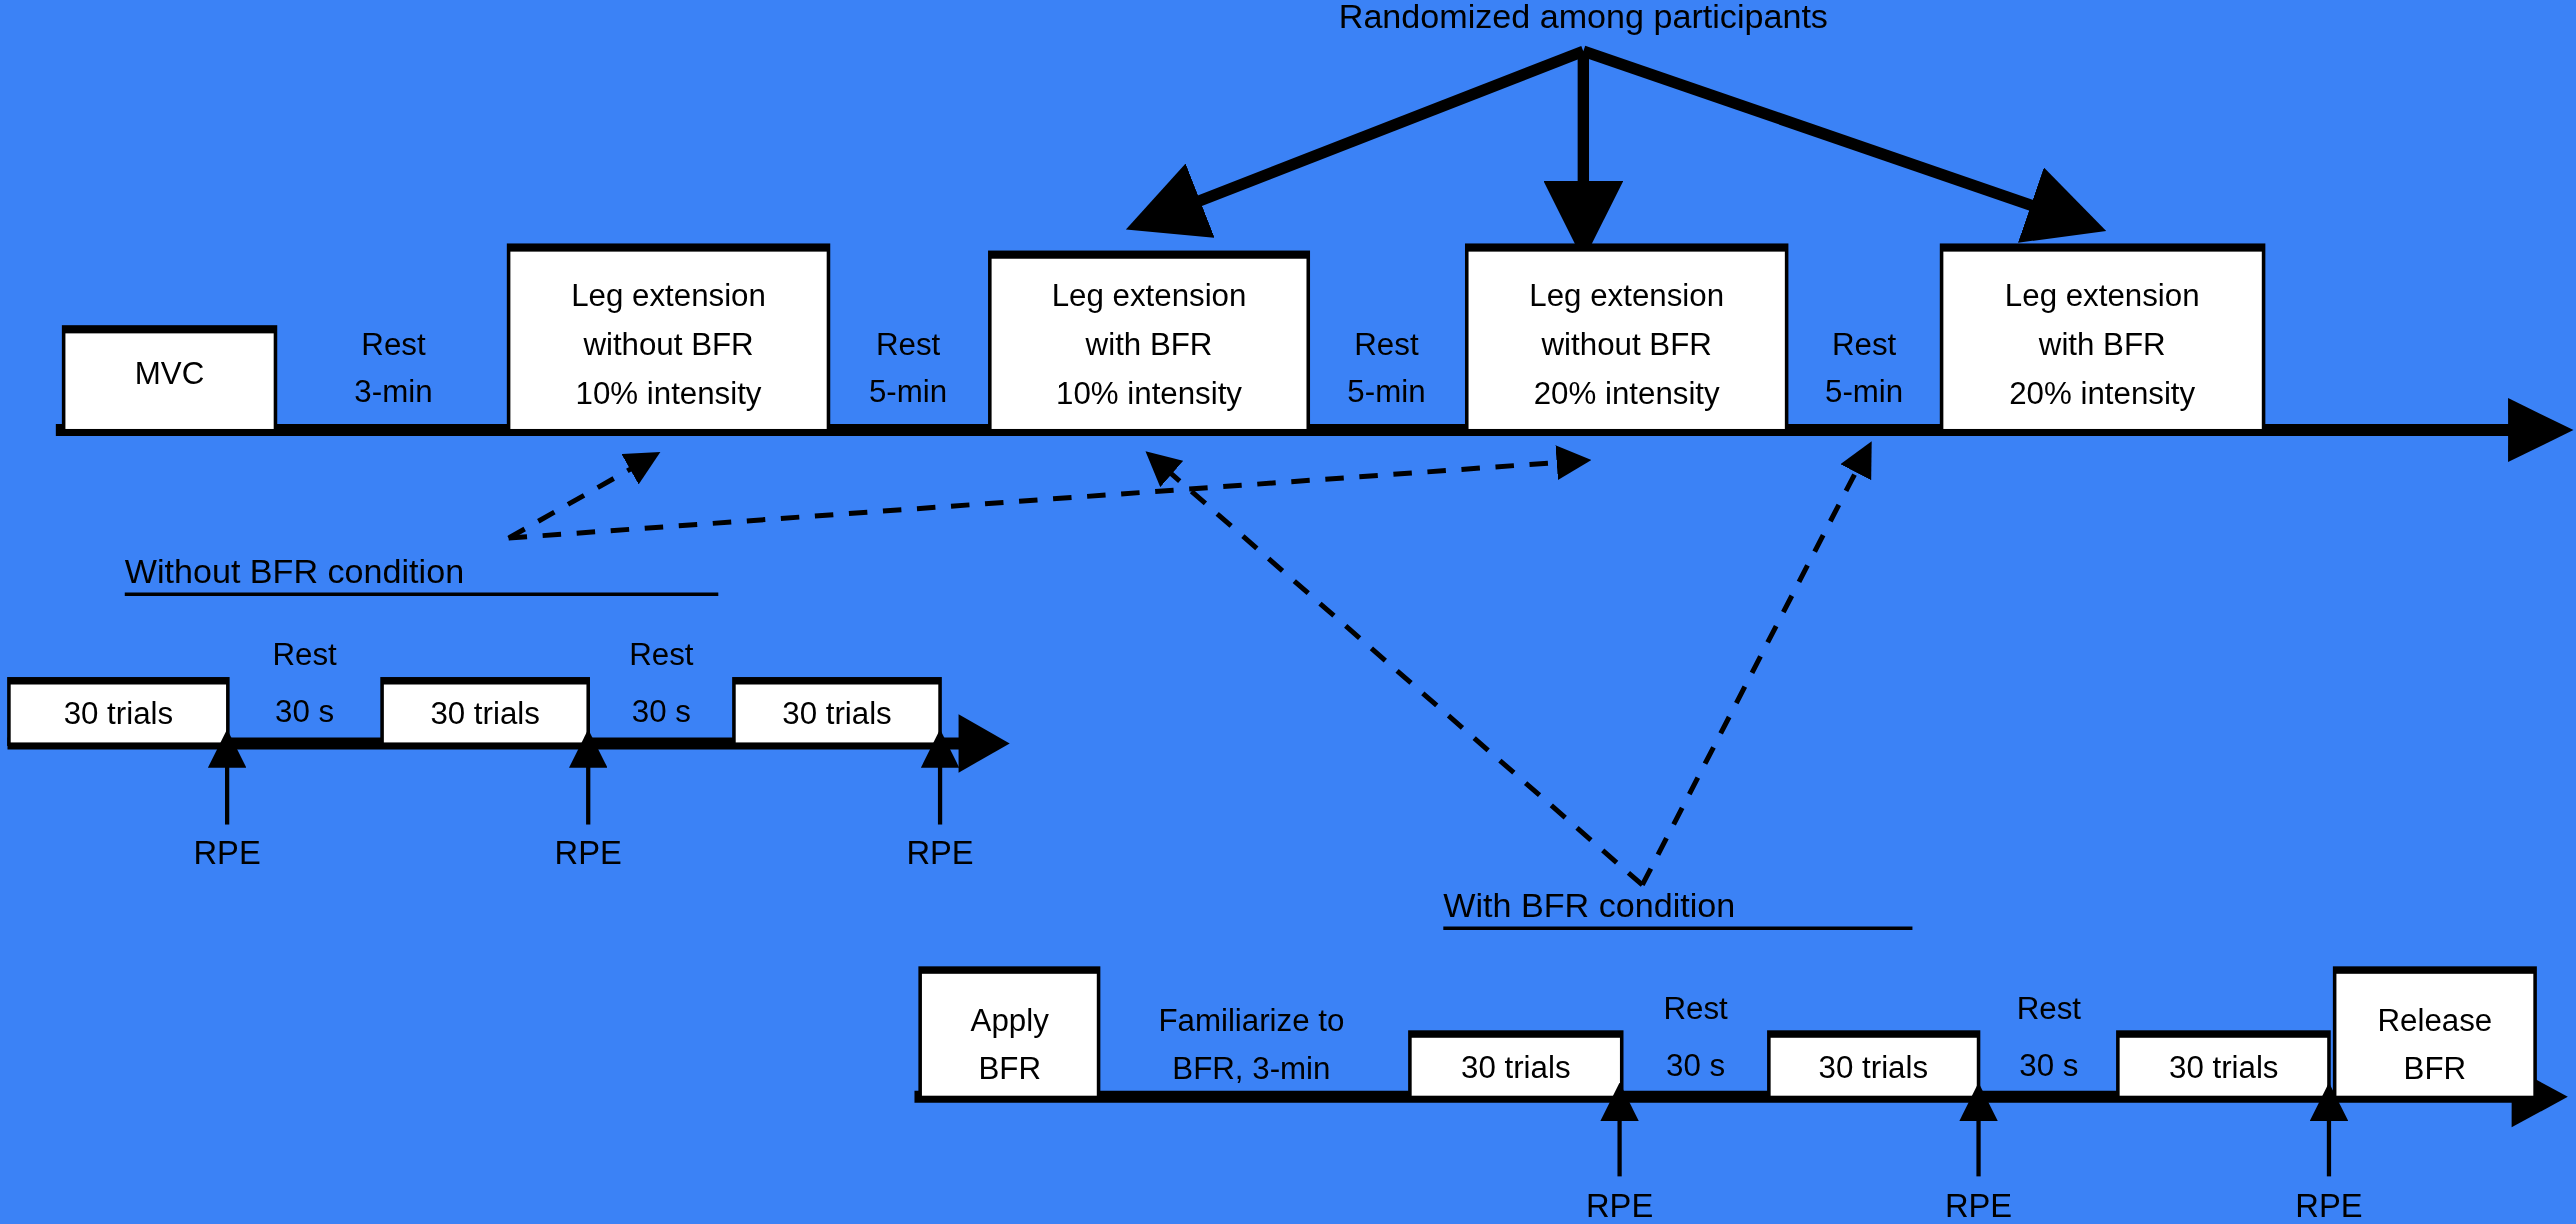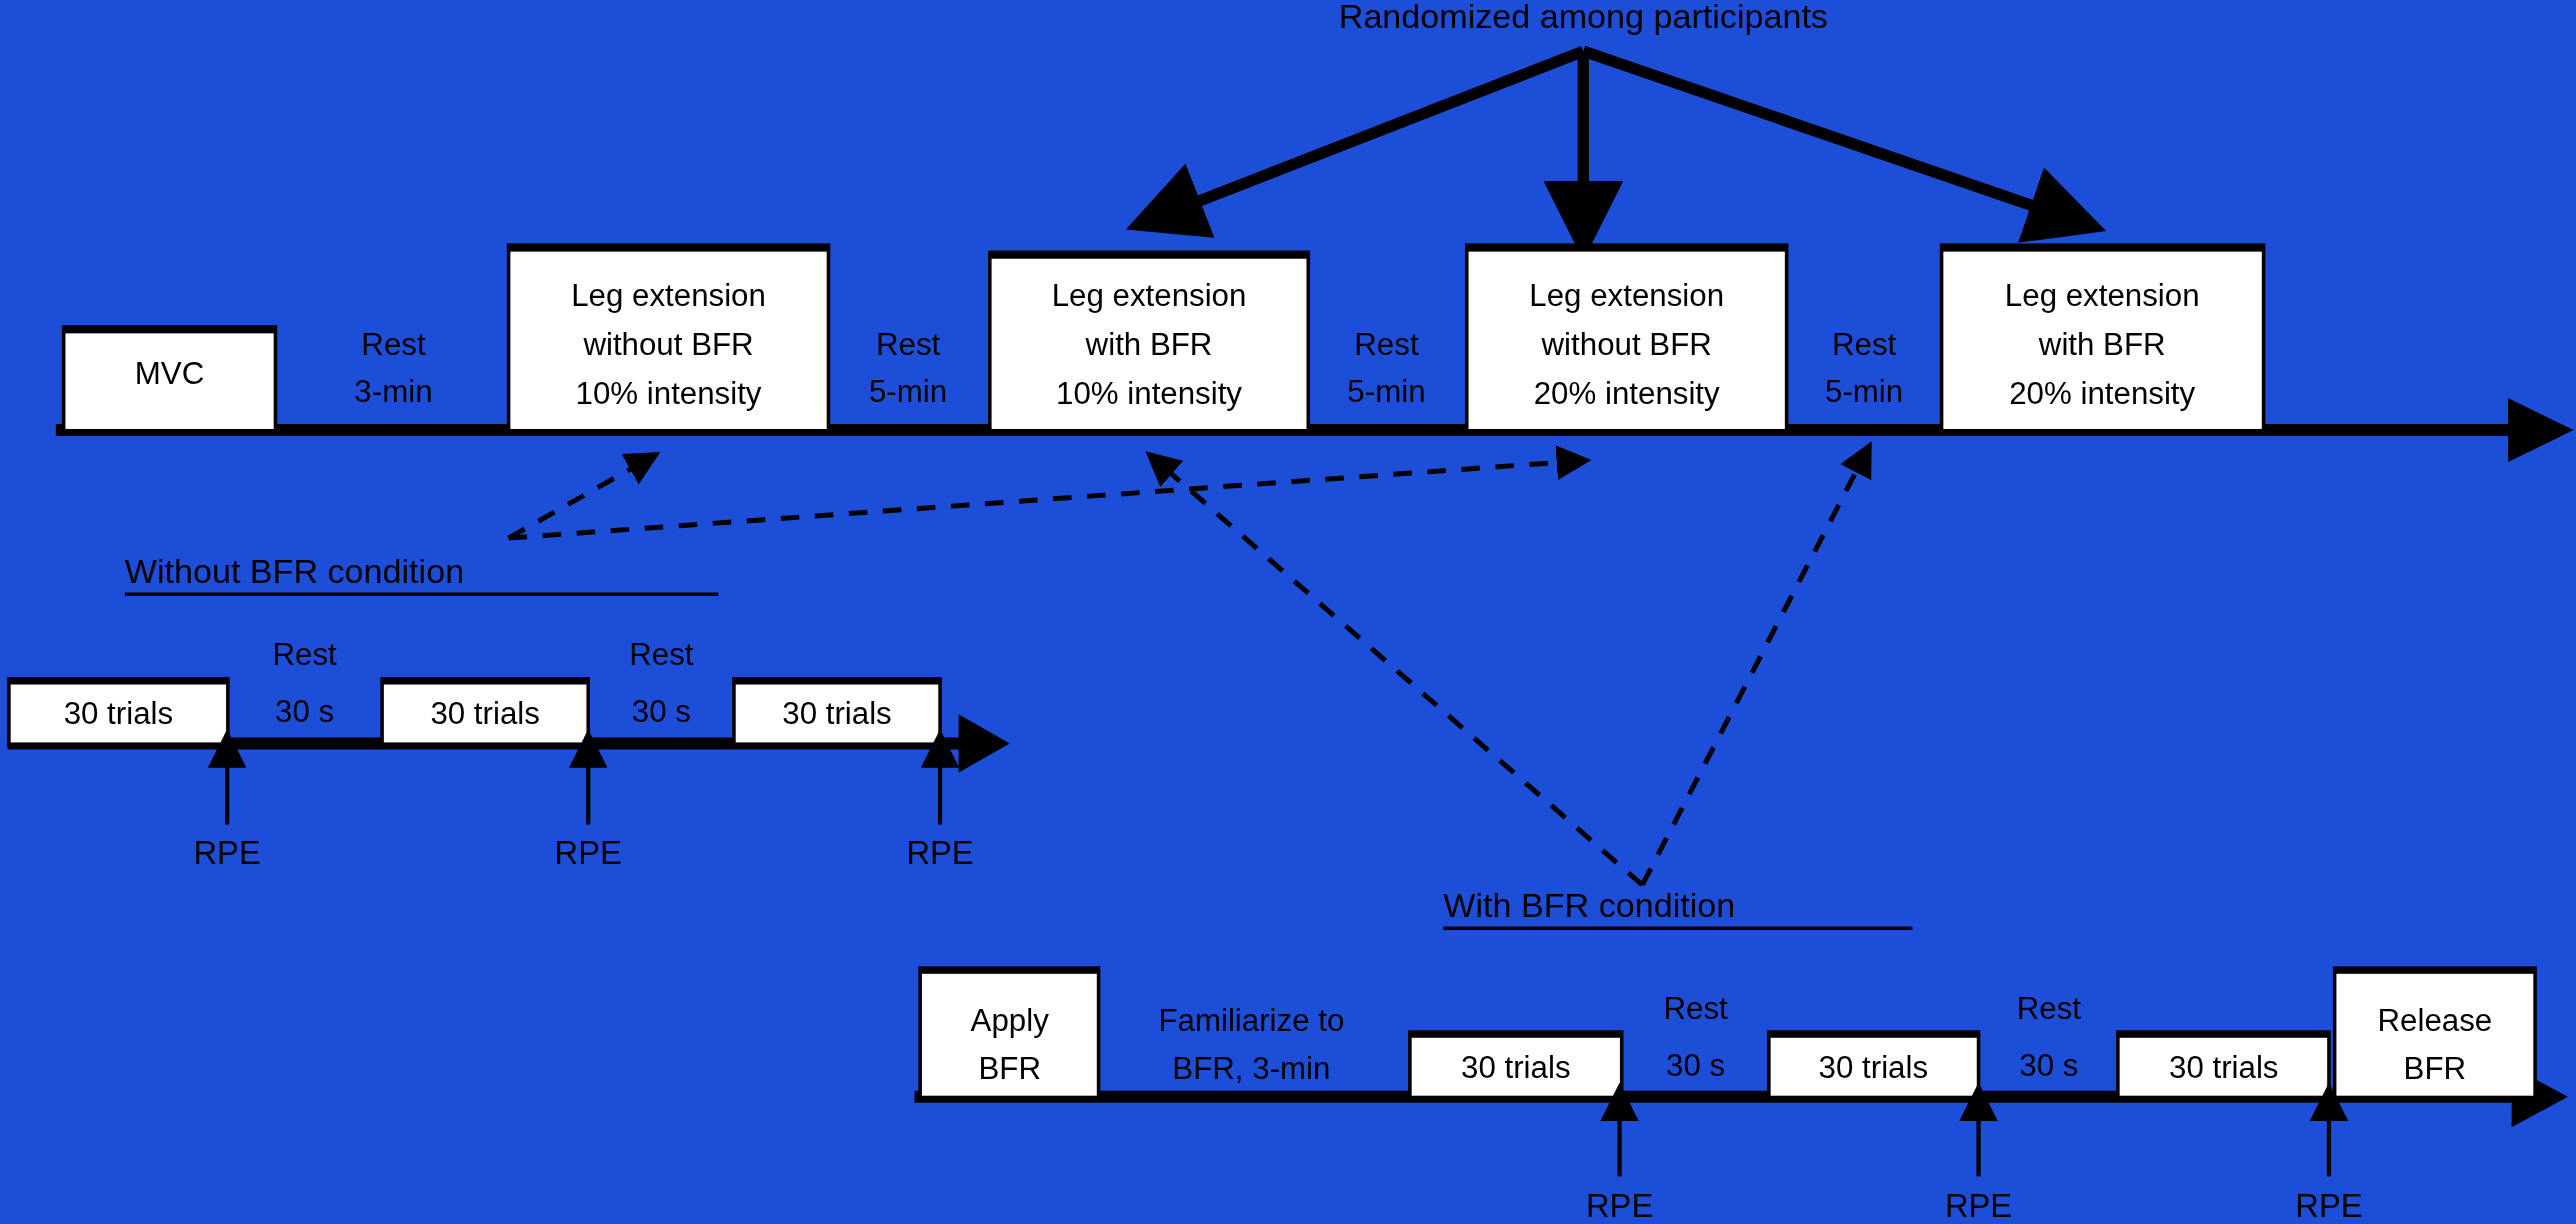--- a/index.html
+++ b/index.html
@@ -1,19 +1,19 @@
 <!DOCTYPE html>
 <html style="font-size:11.4px"><head>
 <meta charset="utf-8">
 <style>
   html,body{margin:0;padding:0;background:#ffffff;}
   #stage{
     position:relative;
     width:2576px;height:1224px;
-    background:#1d4ed8;
+    background:#3b82f6;
     font-family:"Liberation Sans", sans-serif;
     overflow:hidden;
   }
   svg#figure{position:absolute;top:0;left:0;width:2576px;height:1224px;}
   .axis-line{stroke:#000;stroke-width:17;}
   .box-rect{fill:#ffffff;stroke:#000;stroke-width:5;}
   .box-rect-top{fill:#000;}
   .solid-arrow-line{stroke:#000;stroke-width:16;fill:none;}
   .dashed-line{stroke:#000;stroke-width:7;fill:none;stroke-dasharray:26 22;}
   .rpe-line{stroke:#000;stroke-width:6;fill:none;}

